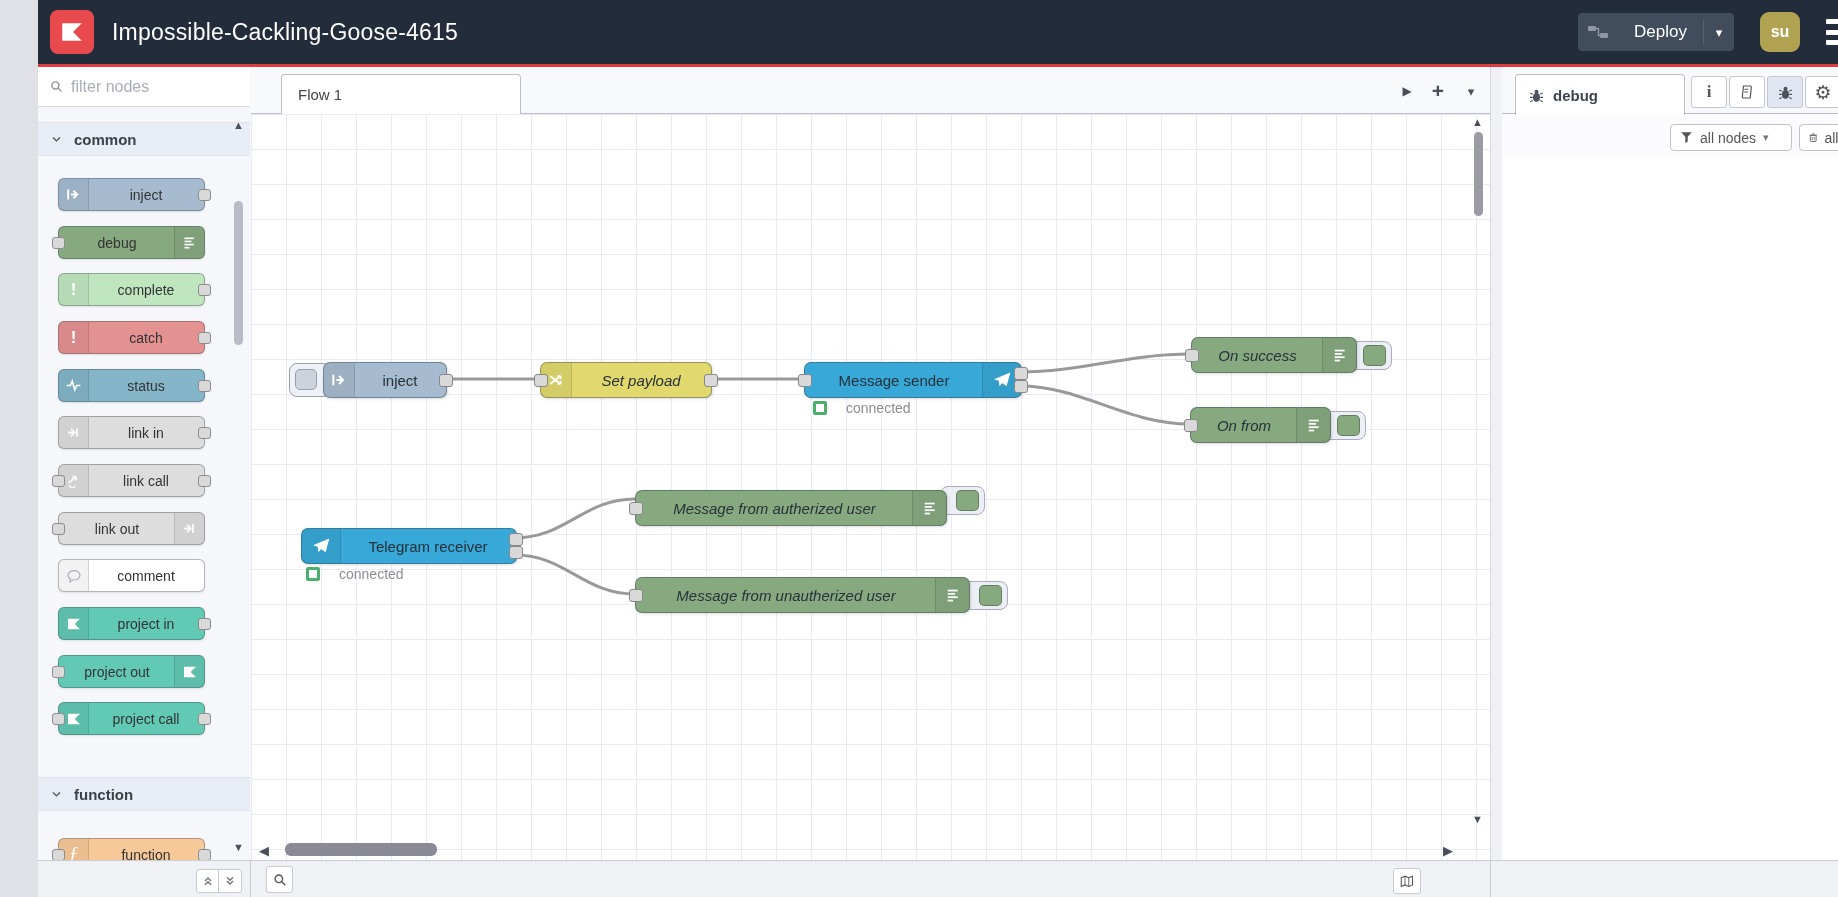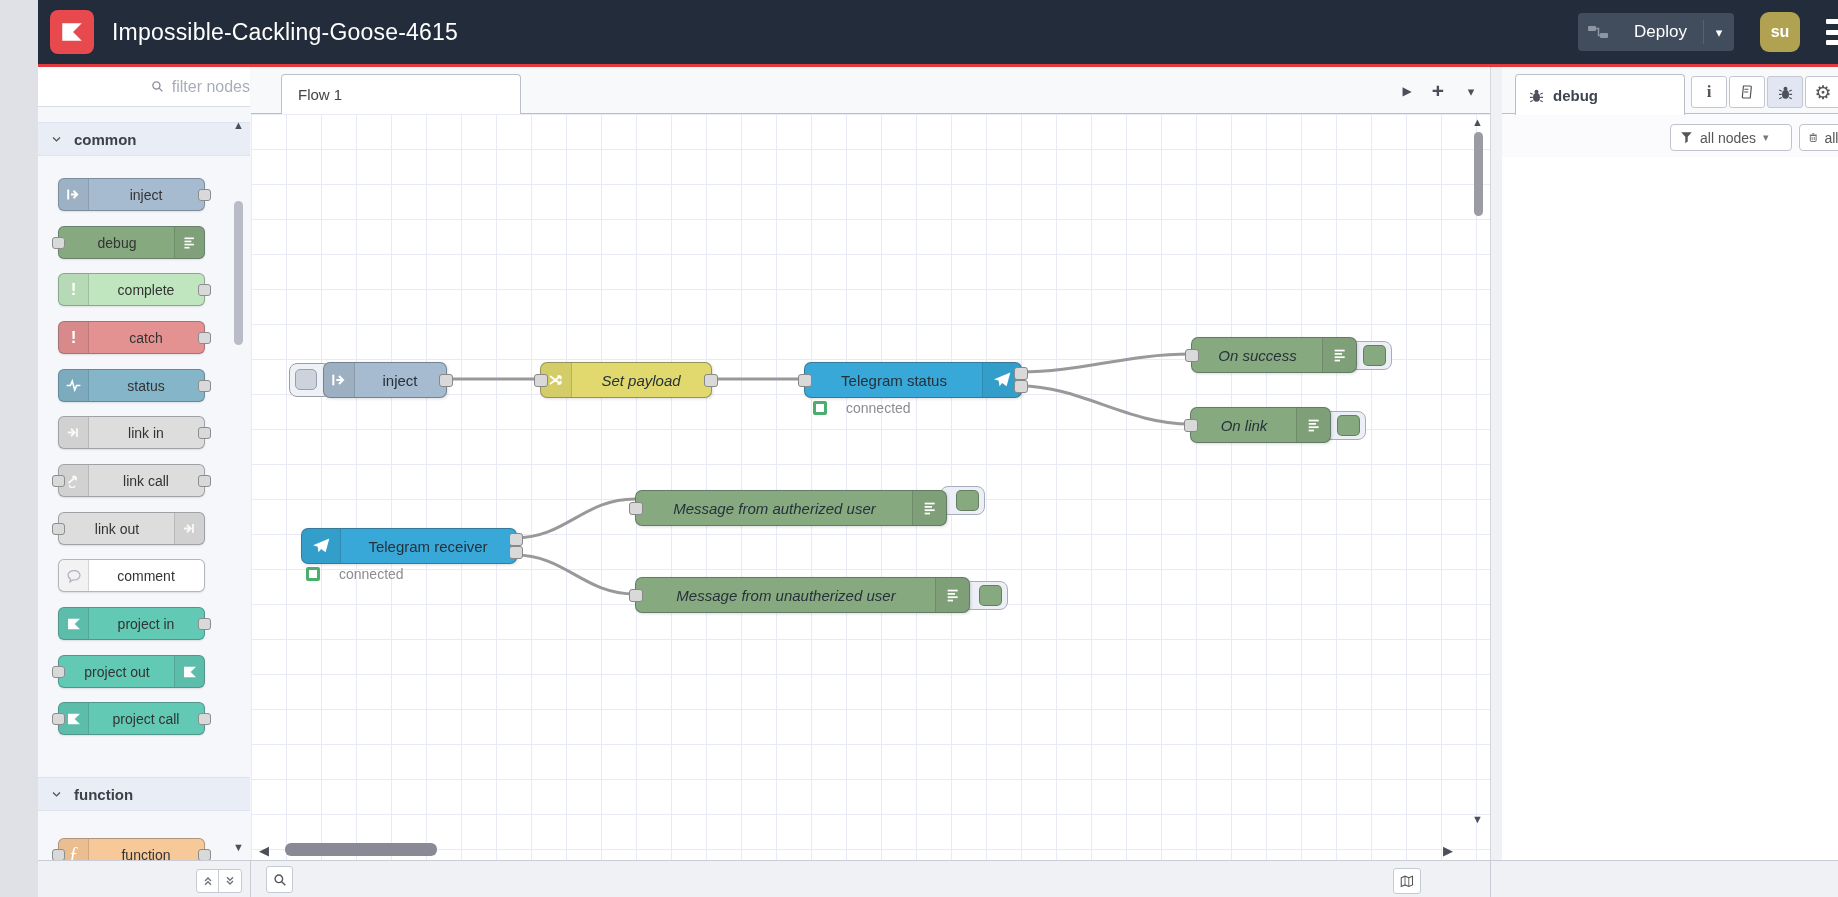--- a/index.html
+++ b/index.html
@@ -20,21 +20,21 @@
   .deploy .dsep{width:1px;height:24px;background:rgba(255,255,255,.12);}
   .deploy .dcaret{width:30px;text-align:center;font-size:13px;}
   .avatar{position:absolute;left:1722px;top:12px;width:40px;height:40px;border-radius:9px;background:#b0a251;
         display:flex;align-items:center;justify-content:center;color:#fff;font-weight:bold;font-size:16px;}
   .burger{position:absolute;left:1788px;top:19px;width:30px;height:26px;display:flex;flex-direction:column;justify-content:space-between;cursor:pointer;}
   .burger span{display:block;height:5px;border-radius:1px;background:#fff;}
 
   
   .palette{position:absolute;left:0;top:67px;width:213px;height:793px;background:#f6f7fa;border-right:1px solid #c9ccd4;}
   .psearch{position:absolute;left:0;top:0;width:212px;height:40px;background:#fff;border-bottom:1px solid #d8dbe2;
-        display:flex;align-items:center;gap:8px;padding-left:12px;box-sizing:border-box;color:#a8adb8;font-size:16px;justify-content:flex-end;}
+        display:flex;align-items:center;gap:8px;padding-left:12px;box-sizing:border-box;color:#a8adb8;font-size:16px;}
   .pcat{position:absolute;left:0;width:212px;height:34px;background:#e9edf6;border-top:1px solid #dfe3ee;border-bottom:1px solid #dfe3ee;
         display:flex;align-items:center;gap:12px;padding-left:13px;box-sizing:border-box;
         font-weight:bold;font-size:15px;color:#3d4148;cursor:pointer;}
   .pnode{position:absolute;left:20px;width:145px;height:31px;border-radius:6px;border:1px solid rgba(55,65,75,.38);
         box-shadow:0 1px 2px rgba(0,0,0,.10);cursor:grab;}
   .picon{position:absolute;top:0;bottom:0;width:29px;background:rgba(0,0,0,.05);
         display:flex;align-items:center;justify-content:center;}
   .picon.il{left:0;border-right:1px solid rgba(0,0,0,.12);border-radius:5px 0 0 5px;}
   .picon.ir{right:0;border-left:1px solid rgba(0,0,0,.12);border-radius:0 5px 5px 0;}
   .plbl{position:absolute;top:0;bottom:0;display:flex;align-items:center;justify-content:center;font-size:14px;color:#333;}
@@ -342,21 +342,21 @@
       <span class="cport in"></span>
       <span class="cport out"></span>
     </div>
 
     <div class="cnode" style="left: 553px; top: 248px; width: 216px; background-color: rgb(56, 168, 216);">
       <span class="cicon ir" style="width:38px;">
         <svg width="20" height="20" viewBox="0 0 24 24">
             <path d="M22 3 L2.5 11 l5.5 2 1 6.5 3.2-4 5.3 4 z" fill="#fff"></path>
           </svg>
       </span>
-      <span class="clbl" style="left:0;right:38px;">Telegram status</span>
+      <span class="clbl" style="left:0;right:38px;">Message sender</span>
       <span class="cport in"></span>
       <span class="cport o1"></span>
       <span class="cport o2"></span>
     </div>
     <div class="nstatus" style="left:562px;top:286px;">
       <span class="sq"></span>
       <span>connected</span>
     </div>
 
     <div class="dtoggle" style="left:1096px;top:227px;">
@@ -380,21 +380,21 @@
       </div>
     <div class="cnode" style="left: 939px; top: 293px; width: 139px; background-color: rgb(135, 169, 128);">
       <span class="cicon ir" style="width:33px;">
         <svg width="16" height="16" viewBox="0 0 24 24" fill="#fff">
             <rect x="4" y="4" width="15" height="2.6"></rect>
             <rect x="4" y="9" width="11" height="2.6"></rect>
             <rect x="4" y="14" width="15" height="2.6"></rect>
             <rect x="4" y="19" width="8" height="2.6"></rect>
           </svg>
       </span>
-      <span class="clbl ital" style="left:0;right:33px;">On link</span>
+      <span class="clbl ital" style="left:0;right:33px;">On from</span>
       <span class="cport in"></span>
     </div>
 
     <div class="cnode" style="left: 50px; top: 414px; width: 214px; background-color: rgb(56, 168, 216);">
       <span class="cicon il" style="width:38px;">
         <svg width="20" height="20" viewBox="0 0 24 24">
             <path d="M22 3 L2.5 11 l5.5 2 1 6.5 3.2-4 5.3 4 z" fill="#fff"></path>
           </svg>
       </span>
       <span class="clbl" style="left:38px;right:0;">Telegram receiver</span>

